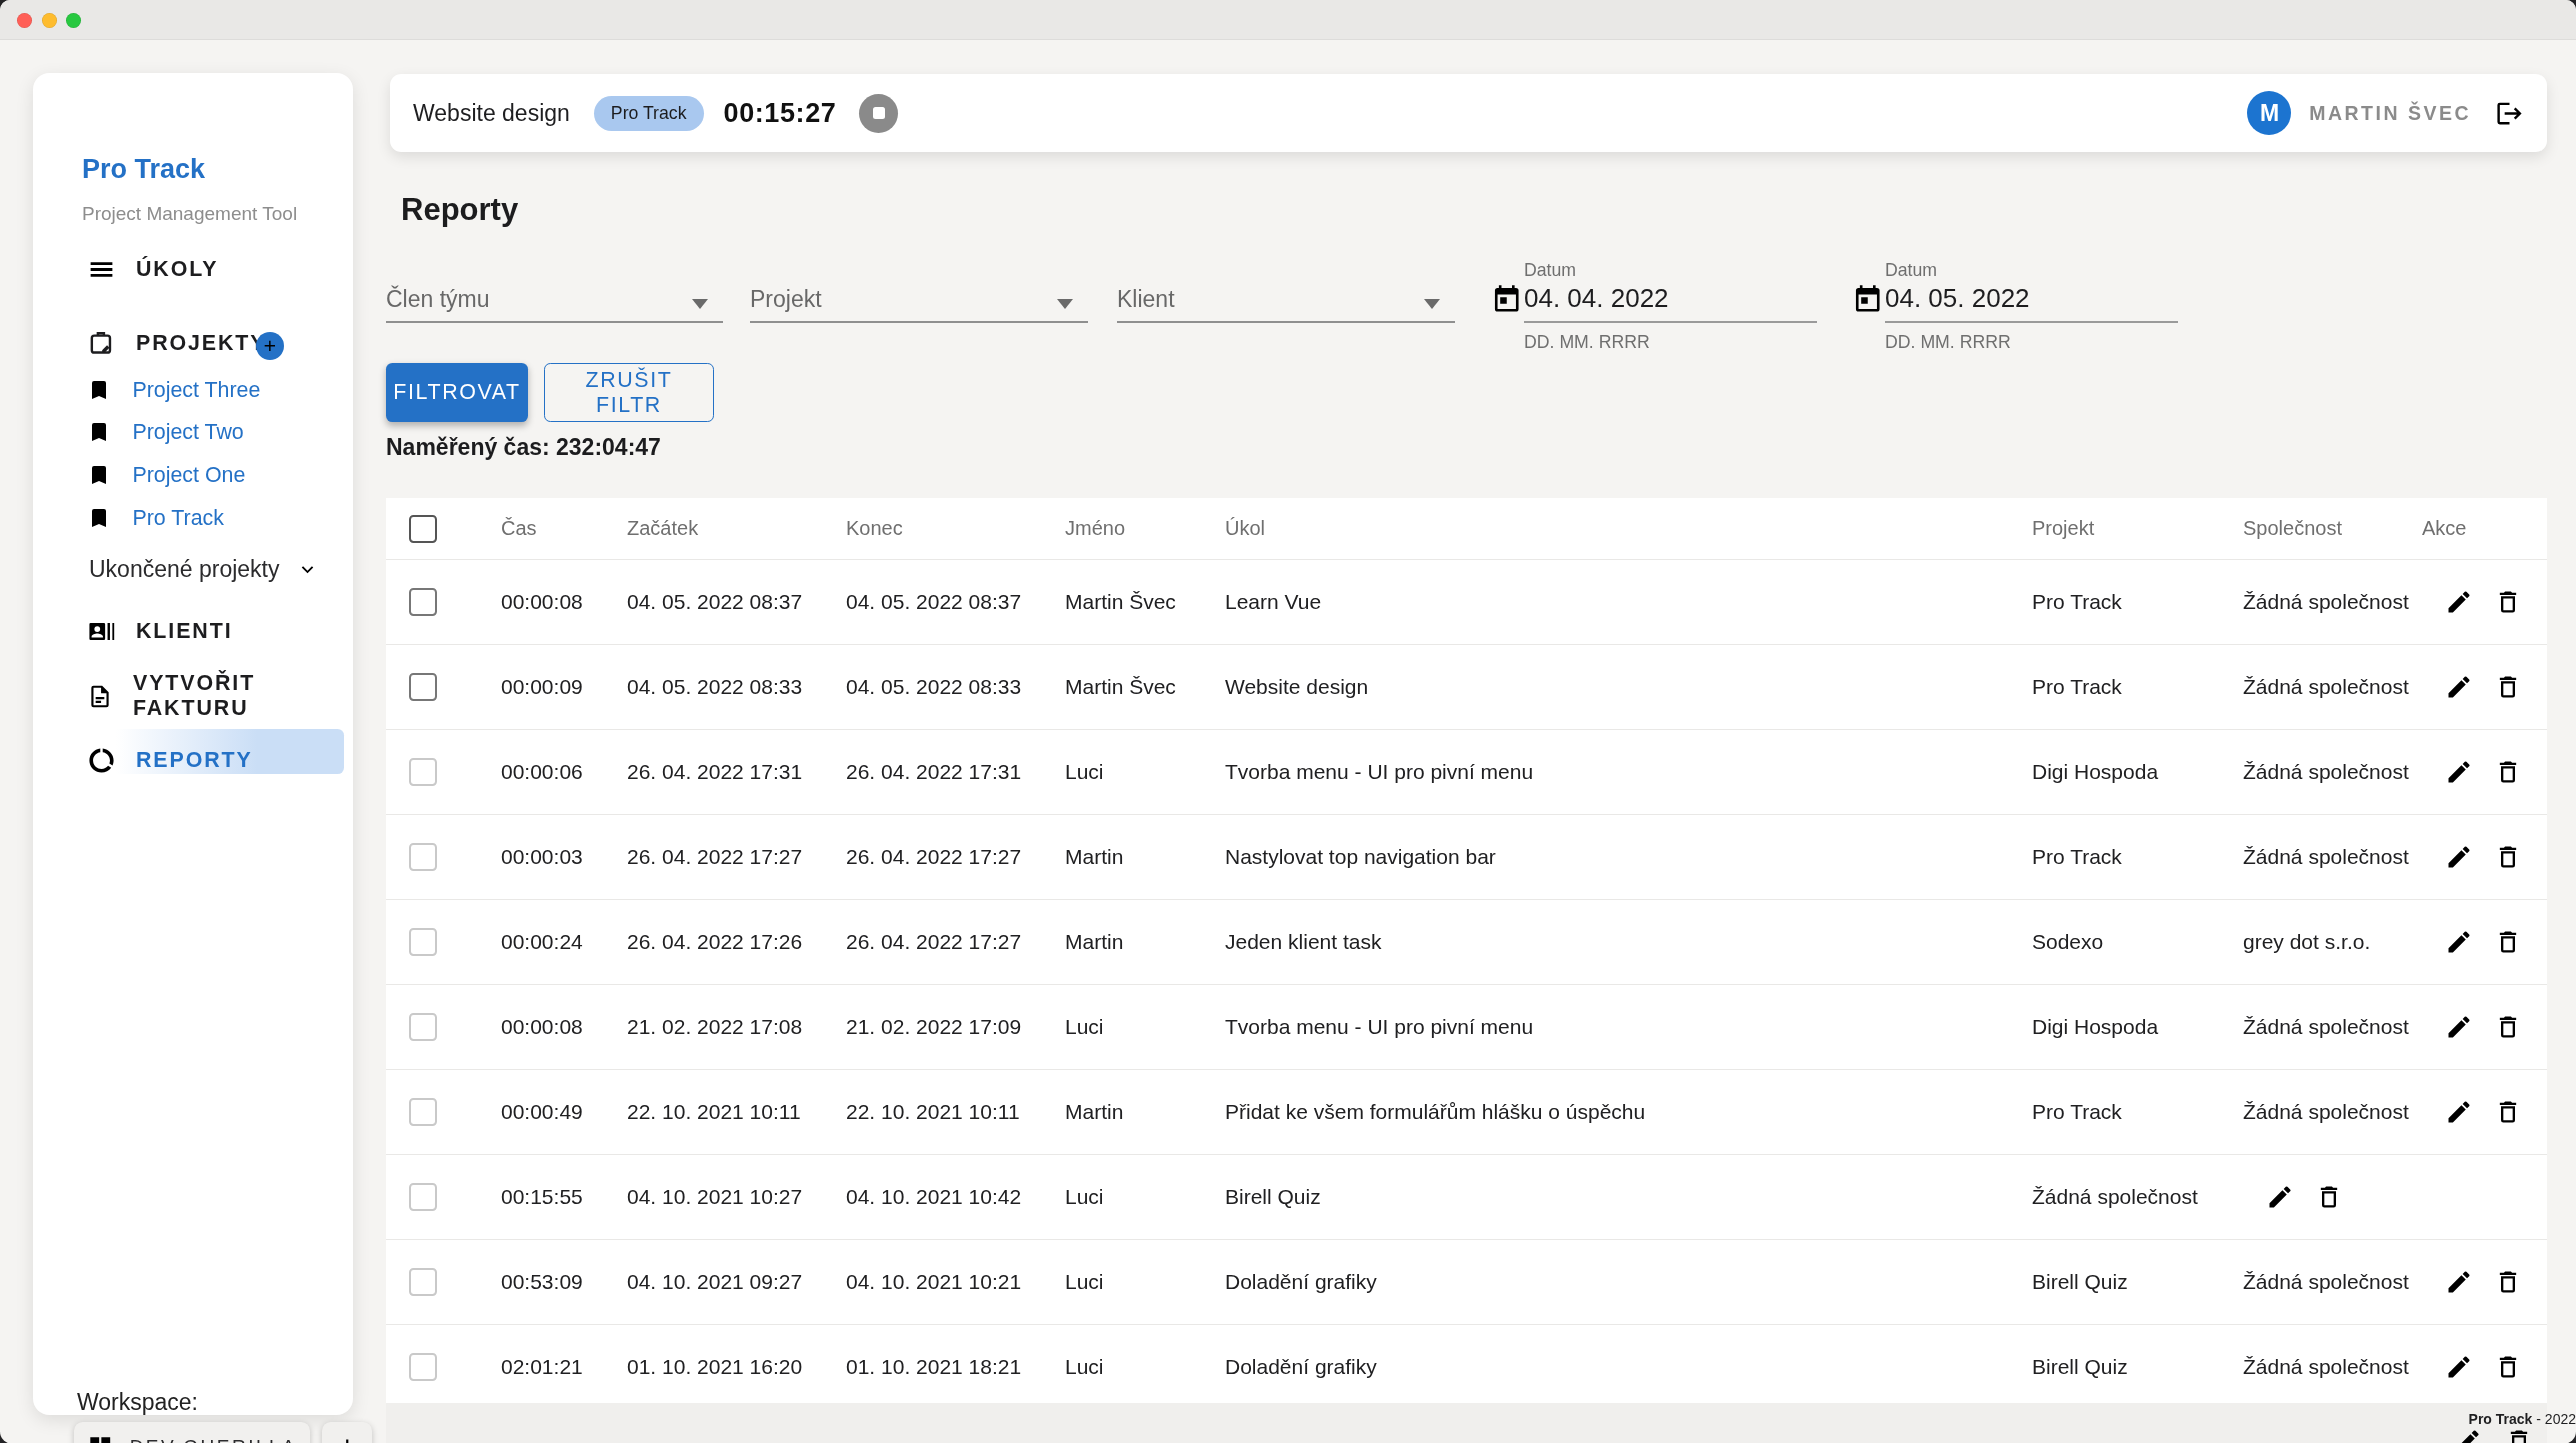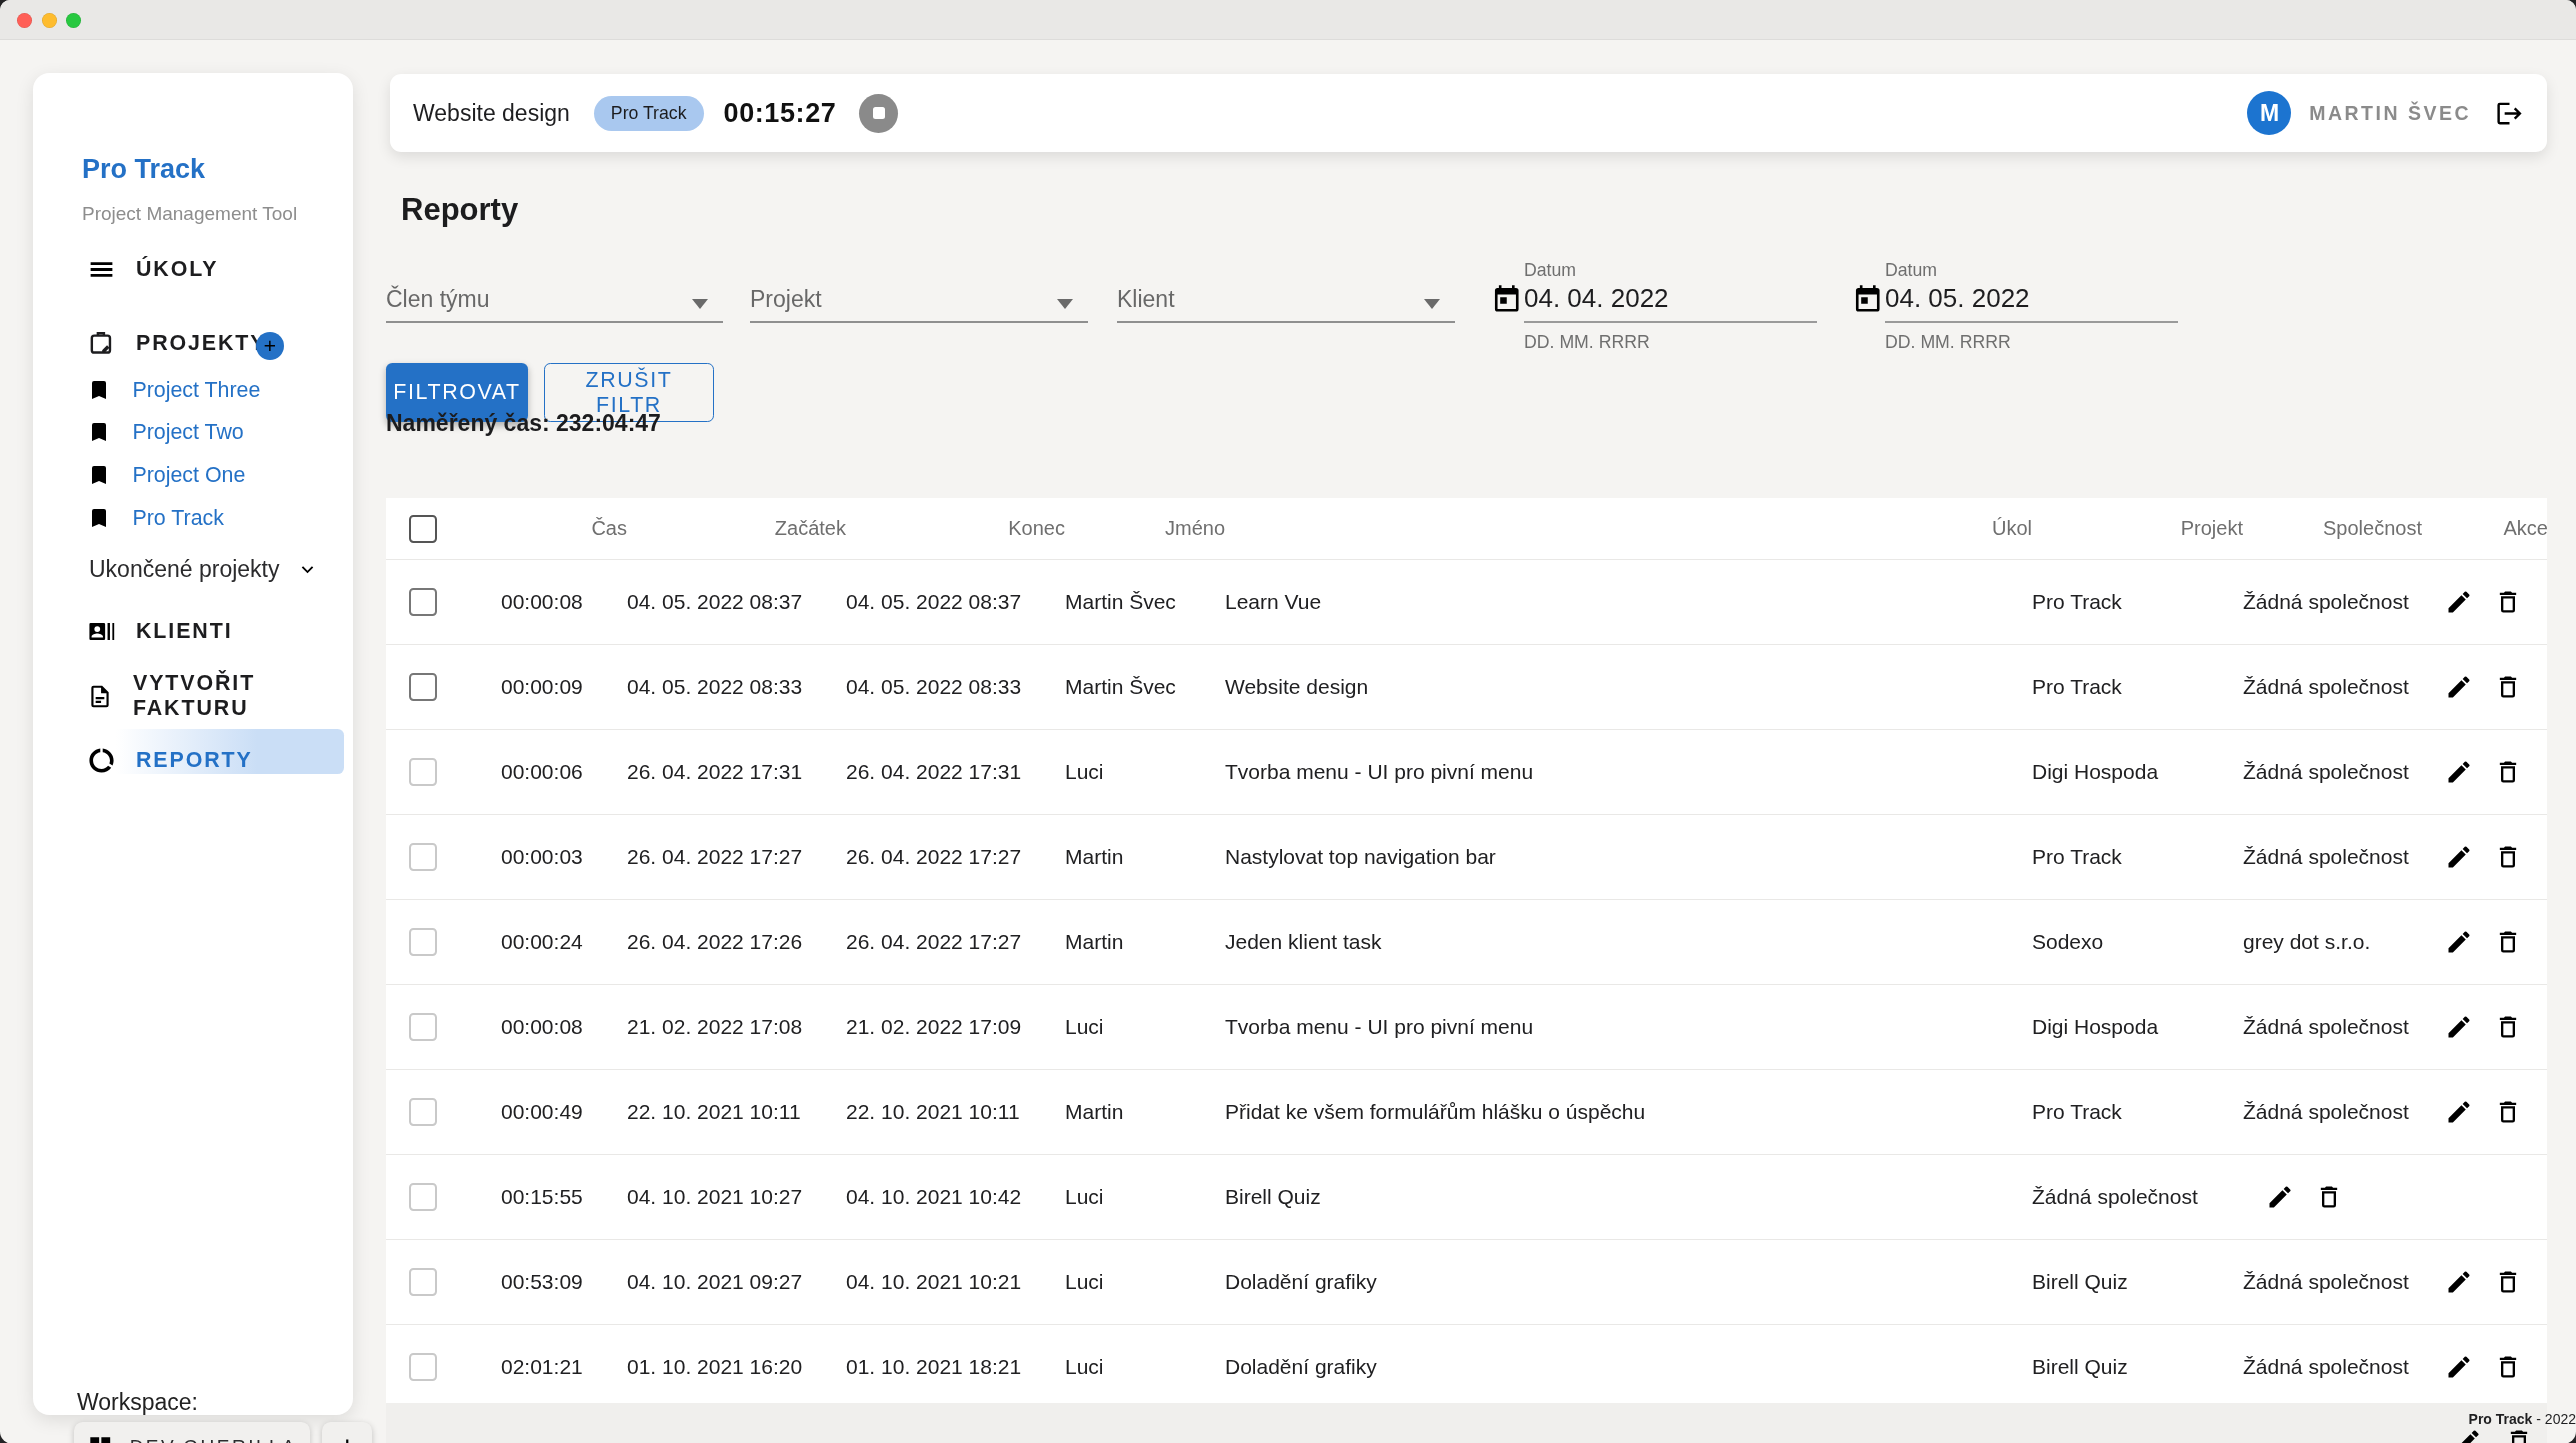--- a/index.html
+++ b/index.html
@@ -72,26 +72,26 @@
   .datefield{position:absolute;top:255px;width:328px;height:101px;}
   .df-1{left:1491px;} .df-2{left:1852px;}
   .datefield .cal{position:absolute;left:0;top:29px;width:31.5px;height:31.5px;color:#6f6f6f;cursor:pointer;}
   .datefield .lbl{position:absolute;left:33px;top:5px;font-size:17.7px;color:#6f6f6f;}
   .datefield .val{position:absolute;left:33px;top:28px;font-size:26px;color:#1d1d1f;}
   .datefield .underline{position:absolute;left:33px;top:66px;width:293px;height:1.9px;background:#9a9a9a;}
   .datefield .helper{position:absolute;left:33px;top:77px;font-size:17.7px;color:#6f6f6f;}
   .btn{position:absolute;top:363px;height:59px;border-radius:6.3px;font-size:21.4px;letter-spacing:1.6px;display:flex;align-items:center;justify-content:center;cursor:pointer;box-sizing:border-box;font-family:"Liberation Sans",sans-serif;}
   .btn-filter{left:386px;width:142px;background:var(--accent);color:#fff;box-shadow:0 3.2px 7.6px rgba(0,0,0,.28);border:none;}
   .btn-clear{left:544px;width:170px;background:transparent;color:var(--accent);border:1.9px solid var(--accent);}
-  .measured{position:absolute;left:386px;top:410px;font-size:23px;font-weight:700;color:#1c1c1e;}
+  .measured{position:absolute;left:386px;top:434px;font-size:23px;font-weight:700;color:#1c1c1e;}
 
   
   .table{position:absolute;left:386px;top:498px;width:2161px;background:#fff;}
   .trow{display:grid;grid-template-columns:115px 126px 219px 219px 160px 807px 211px 179px 126px;align-items:center;}
-  .thead{height:61px;text-align:right;}
+  .thead{height:61px;}
   .thead .th{font-size:20px;color:#6f6f6f;}
   .tbody .trow{height:84px;border-top:1.9px solid #e9e8e6;font-size:21px;color:#202022;}
   .cb-cell{padding-left:23px;}
   .checkbox{width:28px;height:28px;border:2.5px solid #777;border-radius:4.4px;box-sizing:border-box;cursor:pointer;background:#fff;}
   .thead .checkbox{border-color:#555;}
   .trow.disabled .checkbox{border-color:#c9c9c9;}
   .actions{display:flex;gap:21.4px;padding-left:23px;}
   .action-btn{width:28px;height:28px;color:#5f5f5f;cursor:pointer;}
   .trow.disabled .action-btn{color:#c6c6c6;cursor:default;}
   .action-btn svg{width:28px;height:28px;}

